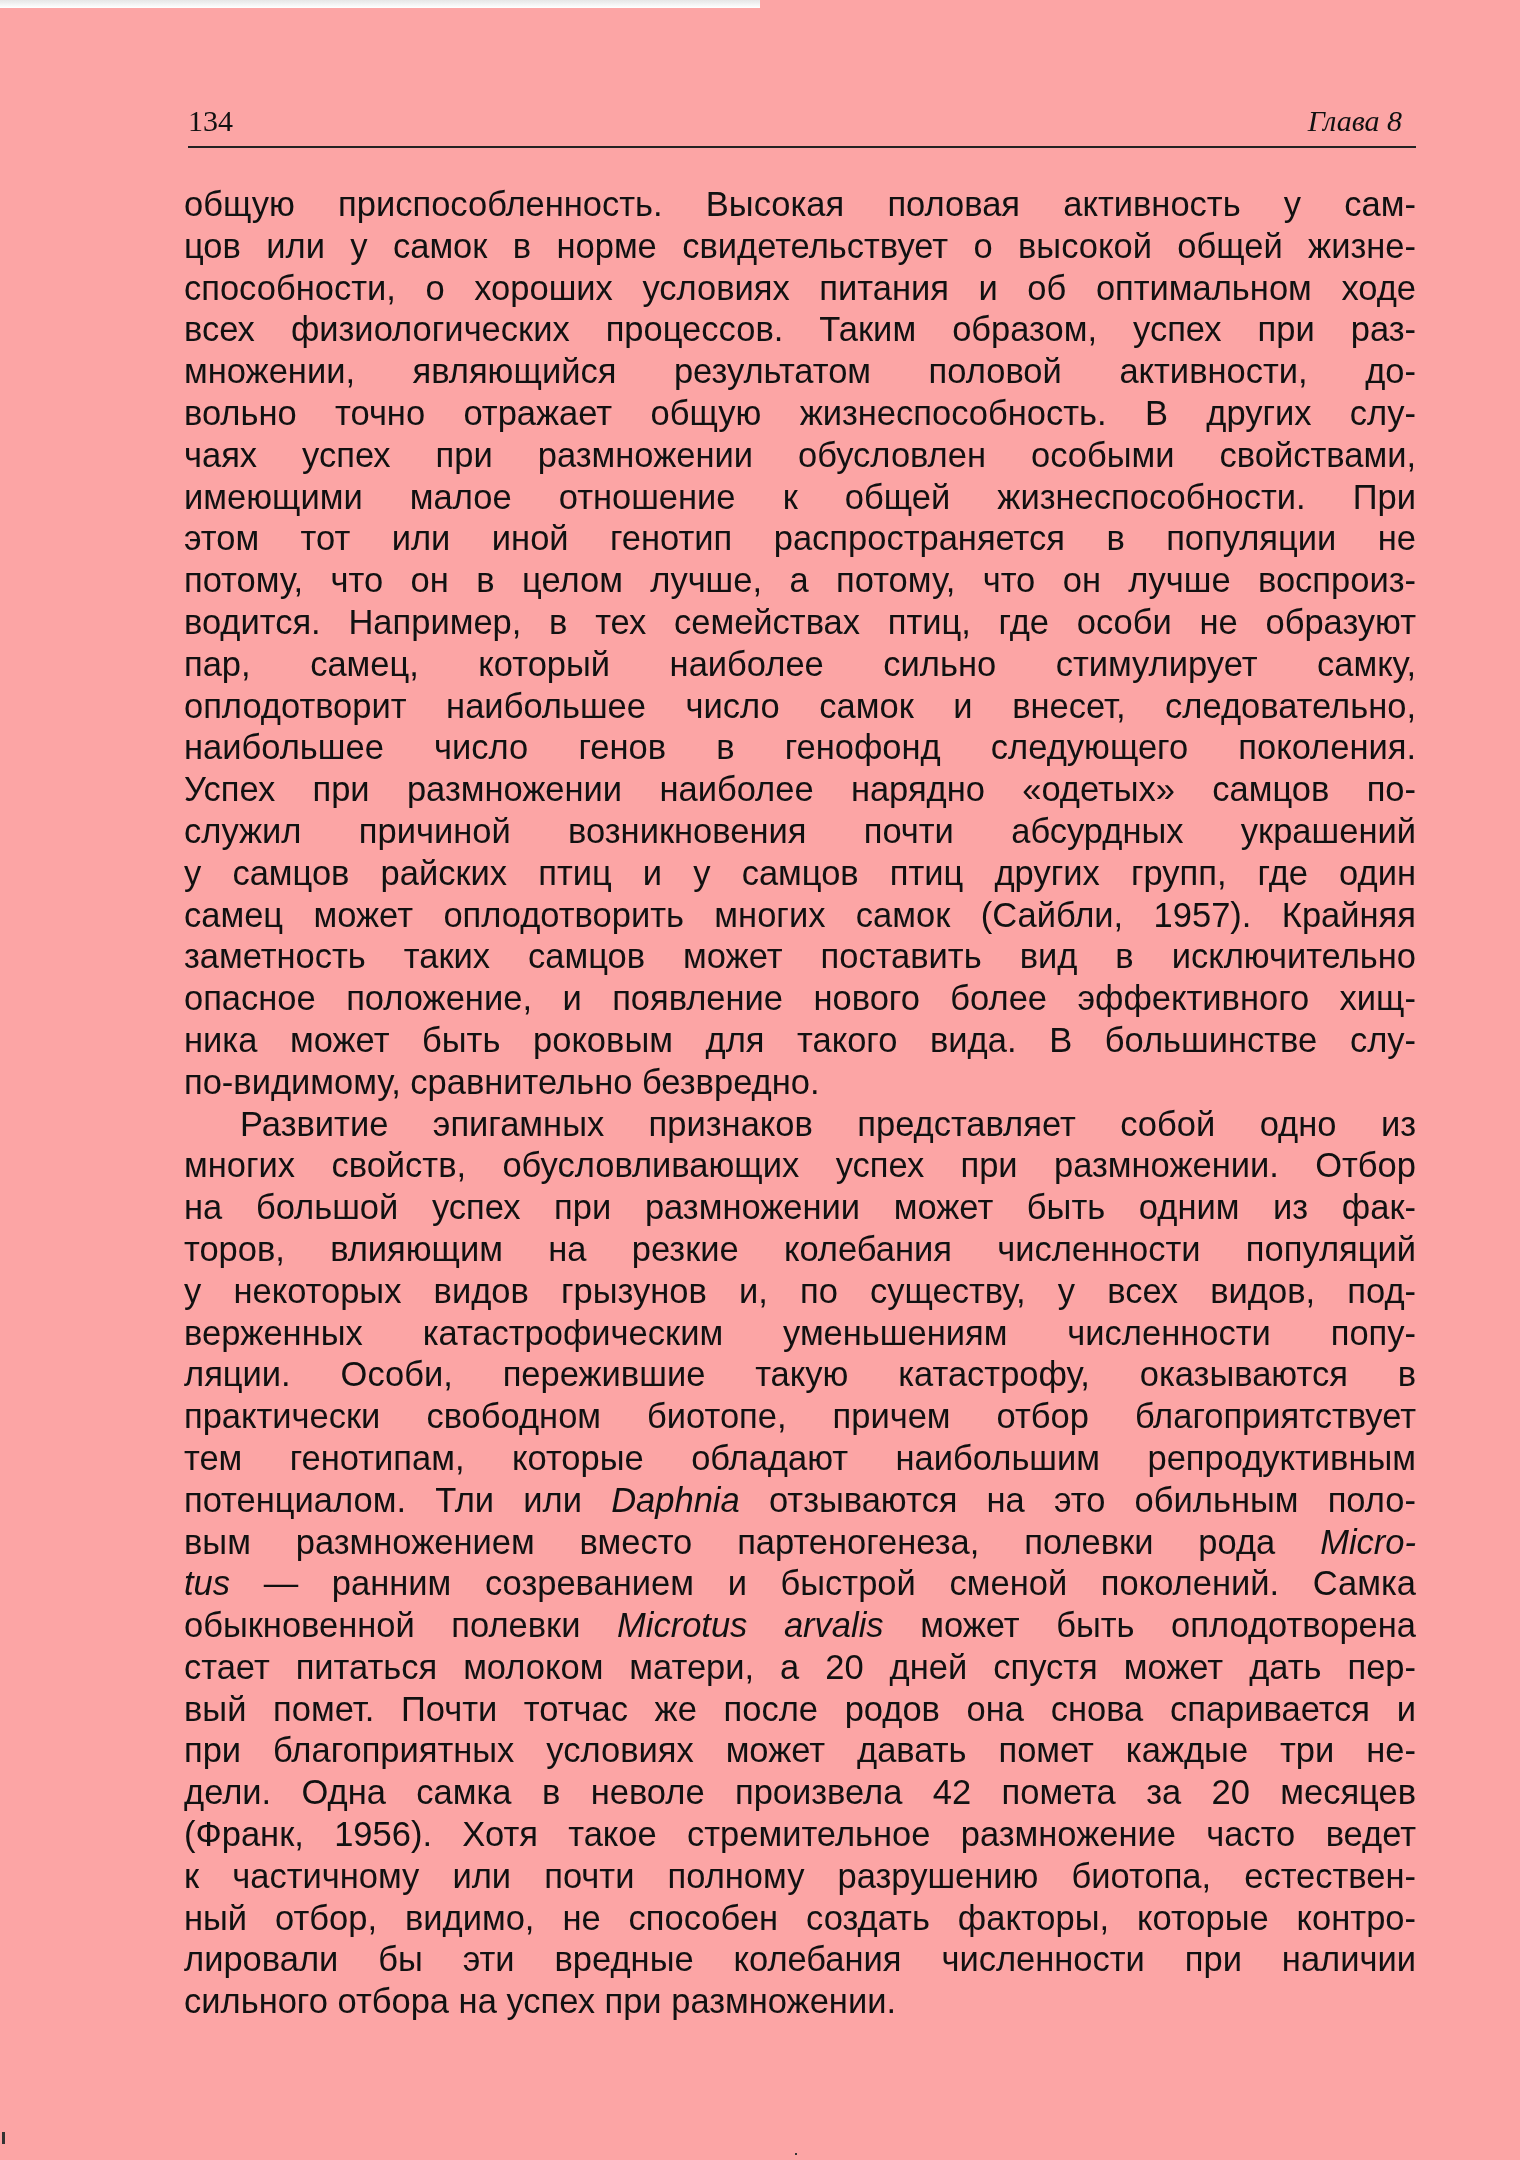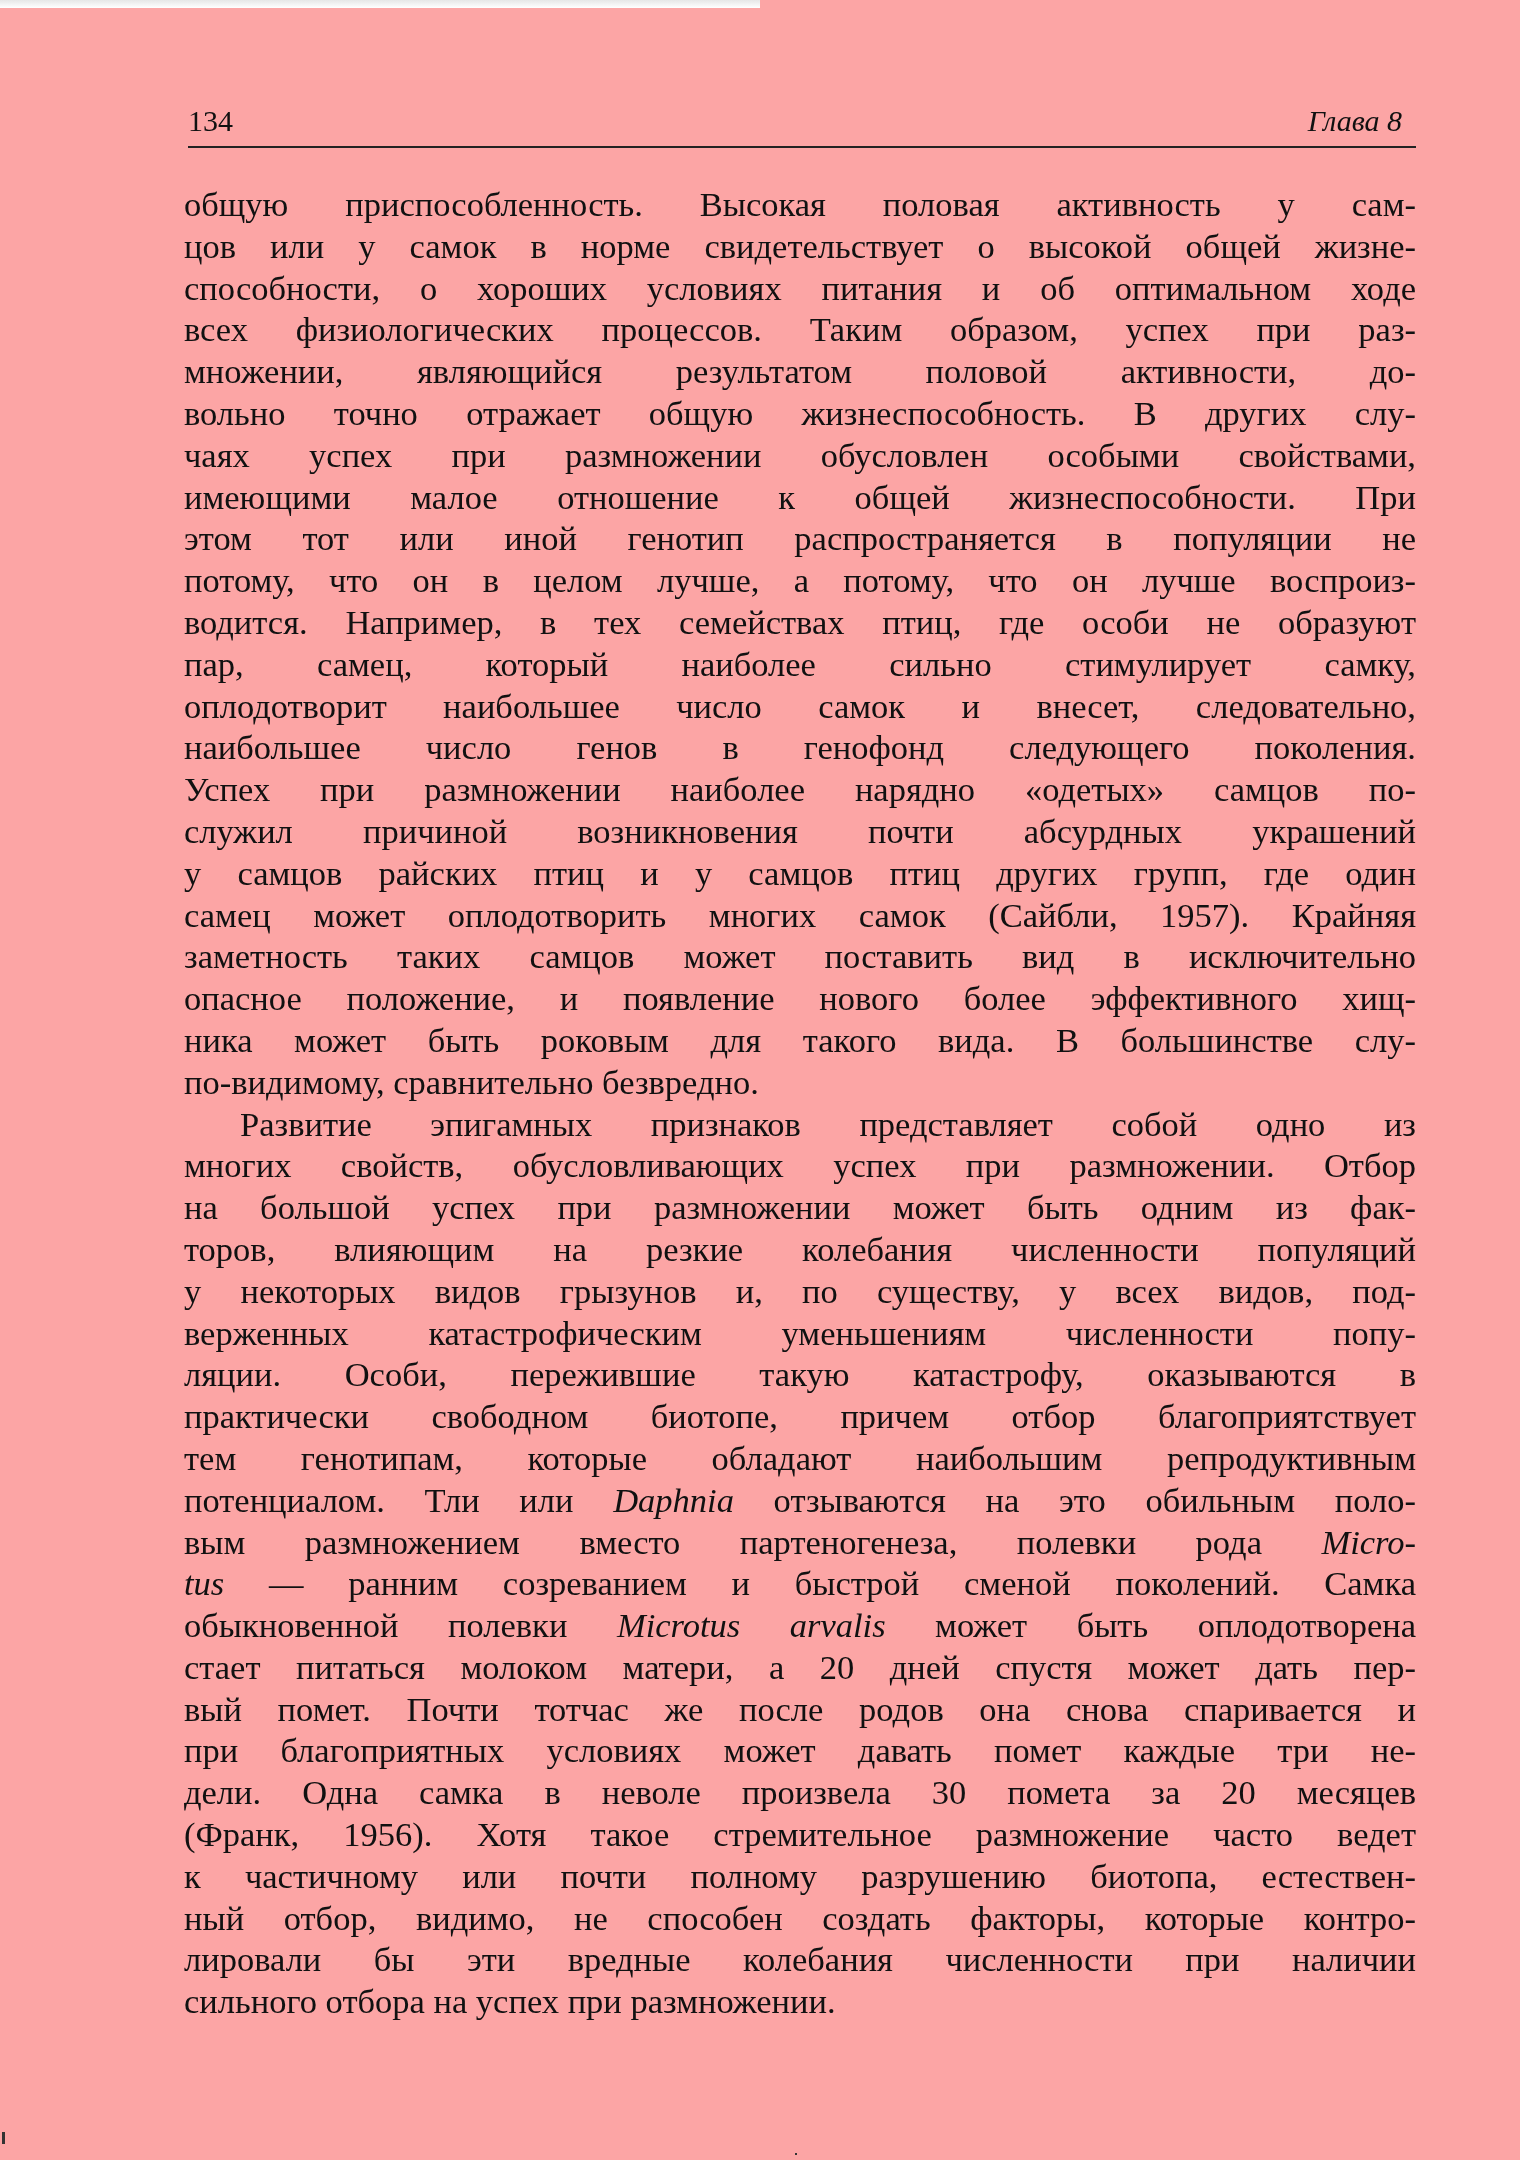--- a/index.html
+++ b/index.html
@@ -3,21 +3,21 @@
 <meta charset="utf-8">
 <style>
   html, body { margin: 0; padding: 0; background: #ffffff; }
   body { width: 1520px; height: 2160px; position: relative; overflow: hidden; }
   .page { position: absolute; left: 0; top: 0; width: 1520px; height: 2160px; background: #fca5a5; }
   .top-shadow { position: absolute; left: 0; top: 0; width: 760px; height: 8px; background: linear-gradient(#e6e6e6, #ffffff); }
   .running-head { position: absolute; left: 188px; top: 100px; width: 1226px; height: 44px; font-family: "Liberation Serif", serif; font-size: 30px; color: #111; }
   .page-number { position: absolute; left: 0; top: 4px; }
   .chapter-title { position: absolute; left: 0; right: 12px; top: 4px; text-align: right; font-style: italic; }
   .head-rule { position: absolute; left: 188px; top: 146px; width: 1228px; height: 2px; background: #222; }
-  .body-text { position: absolute; left: 184px; top: 184px; width: 1232px; font-family: Liberation Serif, serif; font-size: 34.5px; line-height: 41.8px; color: #111; text-align: justify; hyphens: manual; }
+  .body-text { position: absolute; left: 184px; top: 184px; width: 1232px; font-family: Liberation Sans, sans-serif; font-size: 34.5px; line-height: 41.8px; color: #111; text-align: justify; hyphens: manual; }
   .body-text p { margin: 0; }
   .line { display: block; text-align: justify; text-align-last: justify; white-space: nowrap; height: 41.8px; }
   .line.last { text-align-last: left; }
   .line.indent { padding-left: 56px; }
   em { font-style: italic; }
   .speck { position: absolute; background: #333; }
 </style>
 </head>
 <body>
 
@@ -65,21 +65,21 @@
         <span class="line">ляции. Особи, пережившие такую катастрофу, оказываются в</span>
         <span class="line">практически свободном биотопе, причем отбор благоприятствует</span>
         <span class="line">тем генотипам, которые обладают наибольшим репродуктивным</span>
         <span class="line">потенциалом. Тли или <em>Daphnia</em> отзываются на это обильным поло-</span>
         <span class="line">вым размножением вместо партеногенеза, полевки рода <em>Micro-</em></span>
         <span class="line"><em>tus</em> — ранним созреванием и быстрой сменой поколений. Самка</span>
         <span class="line">обыкновенной полевки <em>Microtus arvalis</em> может быть оплодотворена</span>
         <span class="line">стает питаться молоком матери, а 20 дней спустя может дать пер-</span>
         <span class="line">вый помет. Почти тотчас же после родов она снова спаривается и</span>
         <span class="line">при благоприятных условиях может давать помет каждые три не-</span>
-        <span class="line">дели. Одна самка в неволе произвела 30 помета за 20 месяцев</span>
+        <span class="line">дели. Одна самка в неволе произвела 42 помета за 20 месяцев</span>
         <span class="line">(Франк, 1956). Хотя такое стремительное размножение часто ведет</span>
         <span class="line">к частичному или почти полному разрушению биотопа, естествен-</span>
         <span class="line">ный отбор, видимо, не способен создать факторы, которые контро-</span>
         <span class="line">лировали бы эти вредные колебания численности при наличии</span>
         <span class="line last">сильного отбора на успех при размножении.</span>
       </p>
     </div>
 
   <div class="speck" style="left:2px; top:2132px; width:3px; height:12px;"></div>
   <div class="speck" style="left:795px; top:2153px; width:2px; height:2px;"></div>

